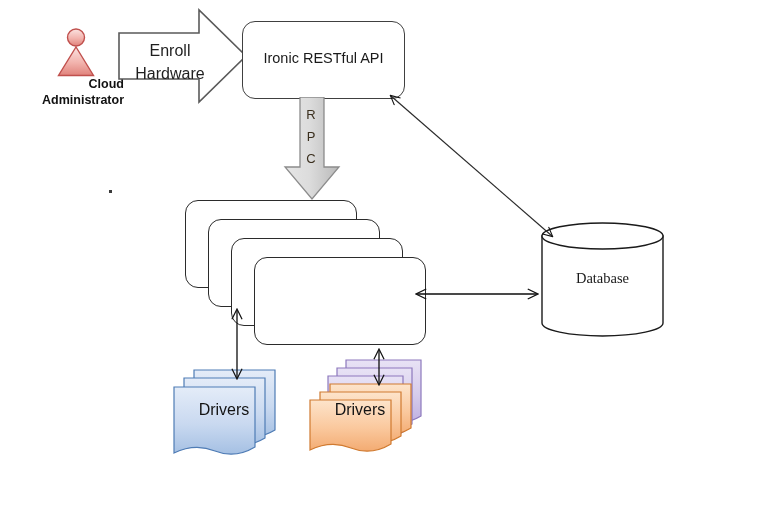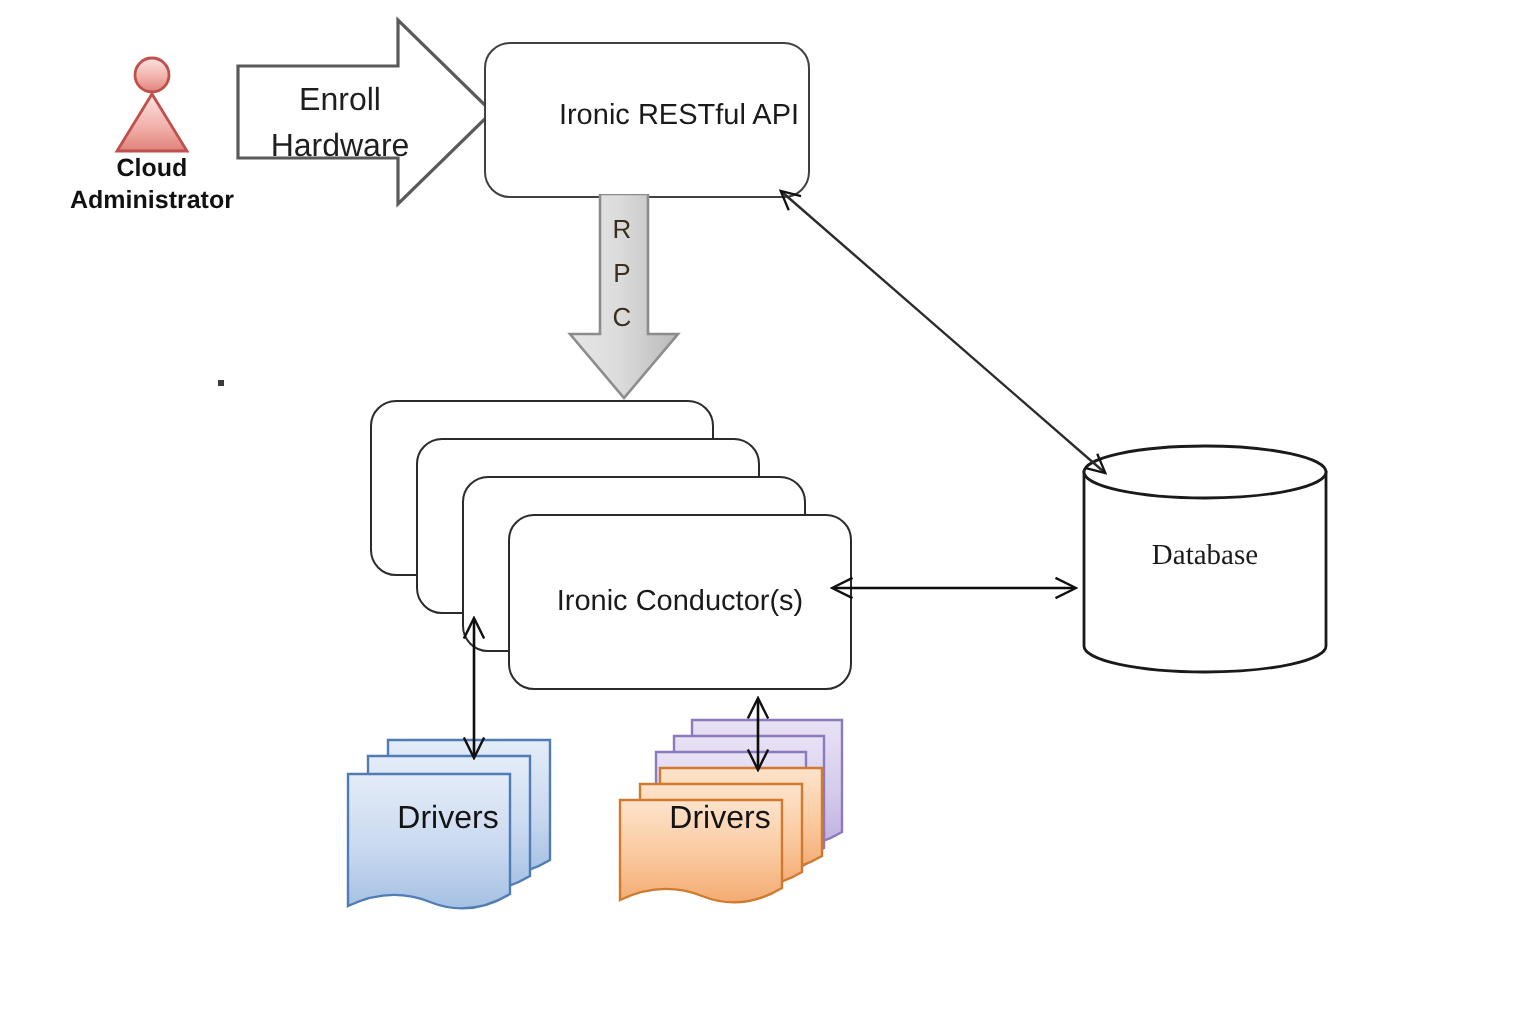--- a/index.html
+++ b/index.html
@@ -20,21 +20,21 @@
   
   #actor-group { position: absolute; left: 28px; top: 26px; width: 96px; height: 78px; }
   #actor-svg { position: absolute; left: 0; top: 0; }
   #actor-label {
     position: absolute;
     left: 0; top: 50px;
     width: 96px;
     font-size: 12.5px;
     font-weight: bold;
     color: #111111;
-    text-align: center;
+    text-align: right;
     line-height: 1.3;
     white-space: pre-line;
   }
 
   
   #enroll-arrow { position: absolute; left: 117px; top: 8px; }
   #enroll-label {
     position: absolute;
     left: 120px; top: 39px;
     width: 100px;
@@ -153,42 +153,41 @@
   </div>
 
   <svg id="enroll-arrow" width="132" height="96" viewBox="0 0 132 96">
     <path d="M2 25 L82 25 L82 2 L129 48 L82 94 L82 71 L2 71 Z" fill="#ffffff" stroke="#5a5a5a" stroke-width="1.6" stroke-linejoin="miter"></path>
   </svg>
   <div id="enroll-label">Enroll
 Hardware</div>
 
   <div class="proc-box" id="api-box">
   </div>
-  <div class="proc-label" id="api-label" style="left:242px; width:163px; position:absolute;padding-left:16px;">Ironic RESTful API</div>
+  <div class="proc-label" id="api-label" style="left:242px; width:163px; position:absolute;">Ironic RESTful API</div>
 
   <svg id="rpc-arrow" width="58" height="104" viewBox="0 0 58 104">
     <defs>
       <linearGradient id="rpcGrad" x1="0" y1="0" x2="1" y2="0">
         <stop offset="0%" stop-color="#e6e6e6"></stop>
         <stop offset="45%" stop-color="#dcdcdc"></stop>
         <stop offset="100%" stop-color="#b9b9b9"></stop>
       </linearGradient>
     </defs>
     <path d="M17 0 L41 0 L41 70 L56 70 L29 102 L2 70 L17 70 Z" fill="url(#rpcGrad)" stroke="#8c8c8c" stroke-width="1.3" stroke-linejoin="miter"></path>
   </svg>
   <div id="rpc-label">R
 P
 C</div>
 
   <div id="cond-stack">
     <div class="cond-layer" id="cond-l1"></div>
     <div class="cond-layer" id="cond-l2"></div>
     <div class="cond-layer" id="cond-l3"></div>
     <div class="cond-layer" id="cond-l4"></div>
-    <div id="cond-label">Ironic Conductor(s)</div>
   </div>
 
   <svg id="db-group" width="125" height="115" viewBox="0 0 125 115">
     <path d="M2 14 L2 101 A60.5 13 0 0 0 123 101 L123 14 Z" fill="#ffffff" stroke="#1a1a1a" stroke-width="1.4"></path>
     <ellipse cx="62.5" cy="14" rx="60.5" ry="13" fill="#ffffff" stroke="#1a1a1a" stroke-width="1.4"></ellipse>
   </svg>
   <div id="db-label-wrap">Database</div>
 
   <svg id="drivers-blue" class="doc-stack" width="120" height="92" viewBox="0 0 120 92">
     <defs>

